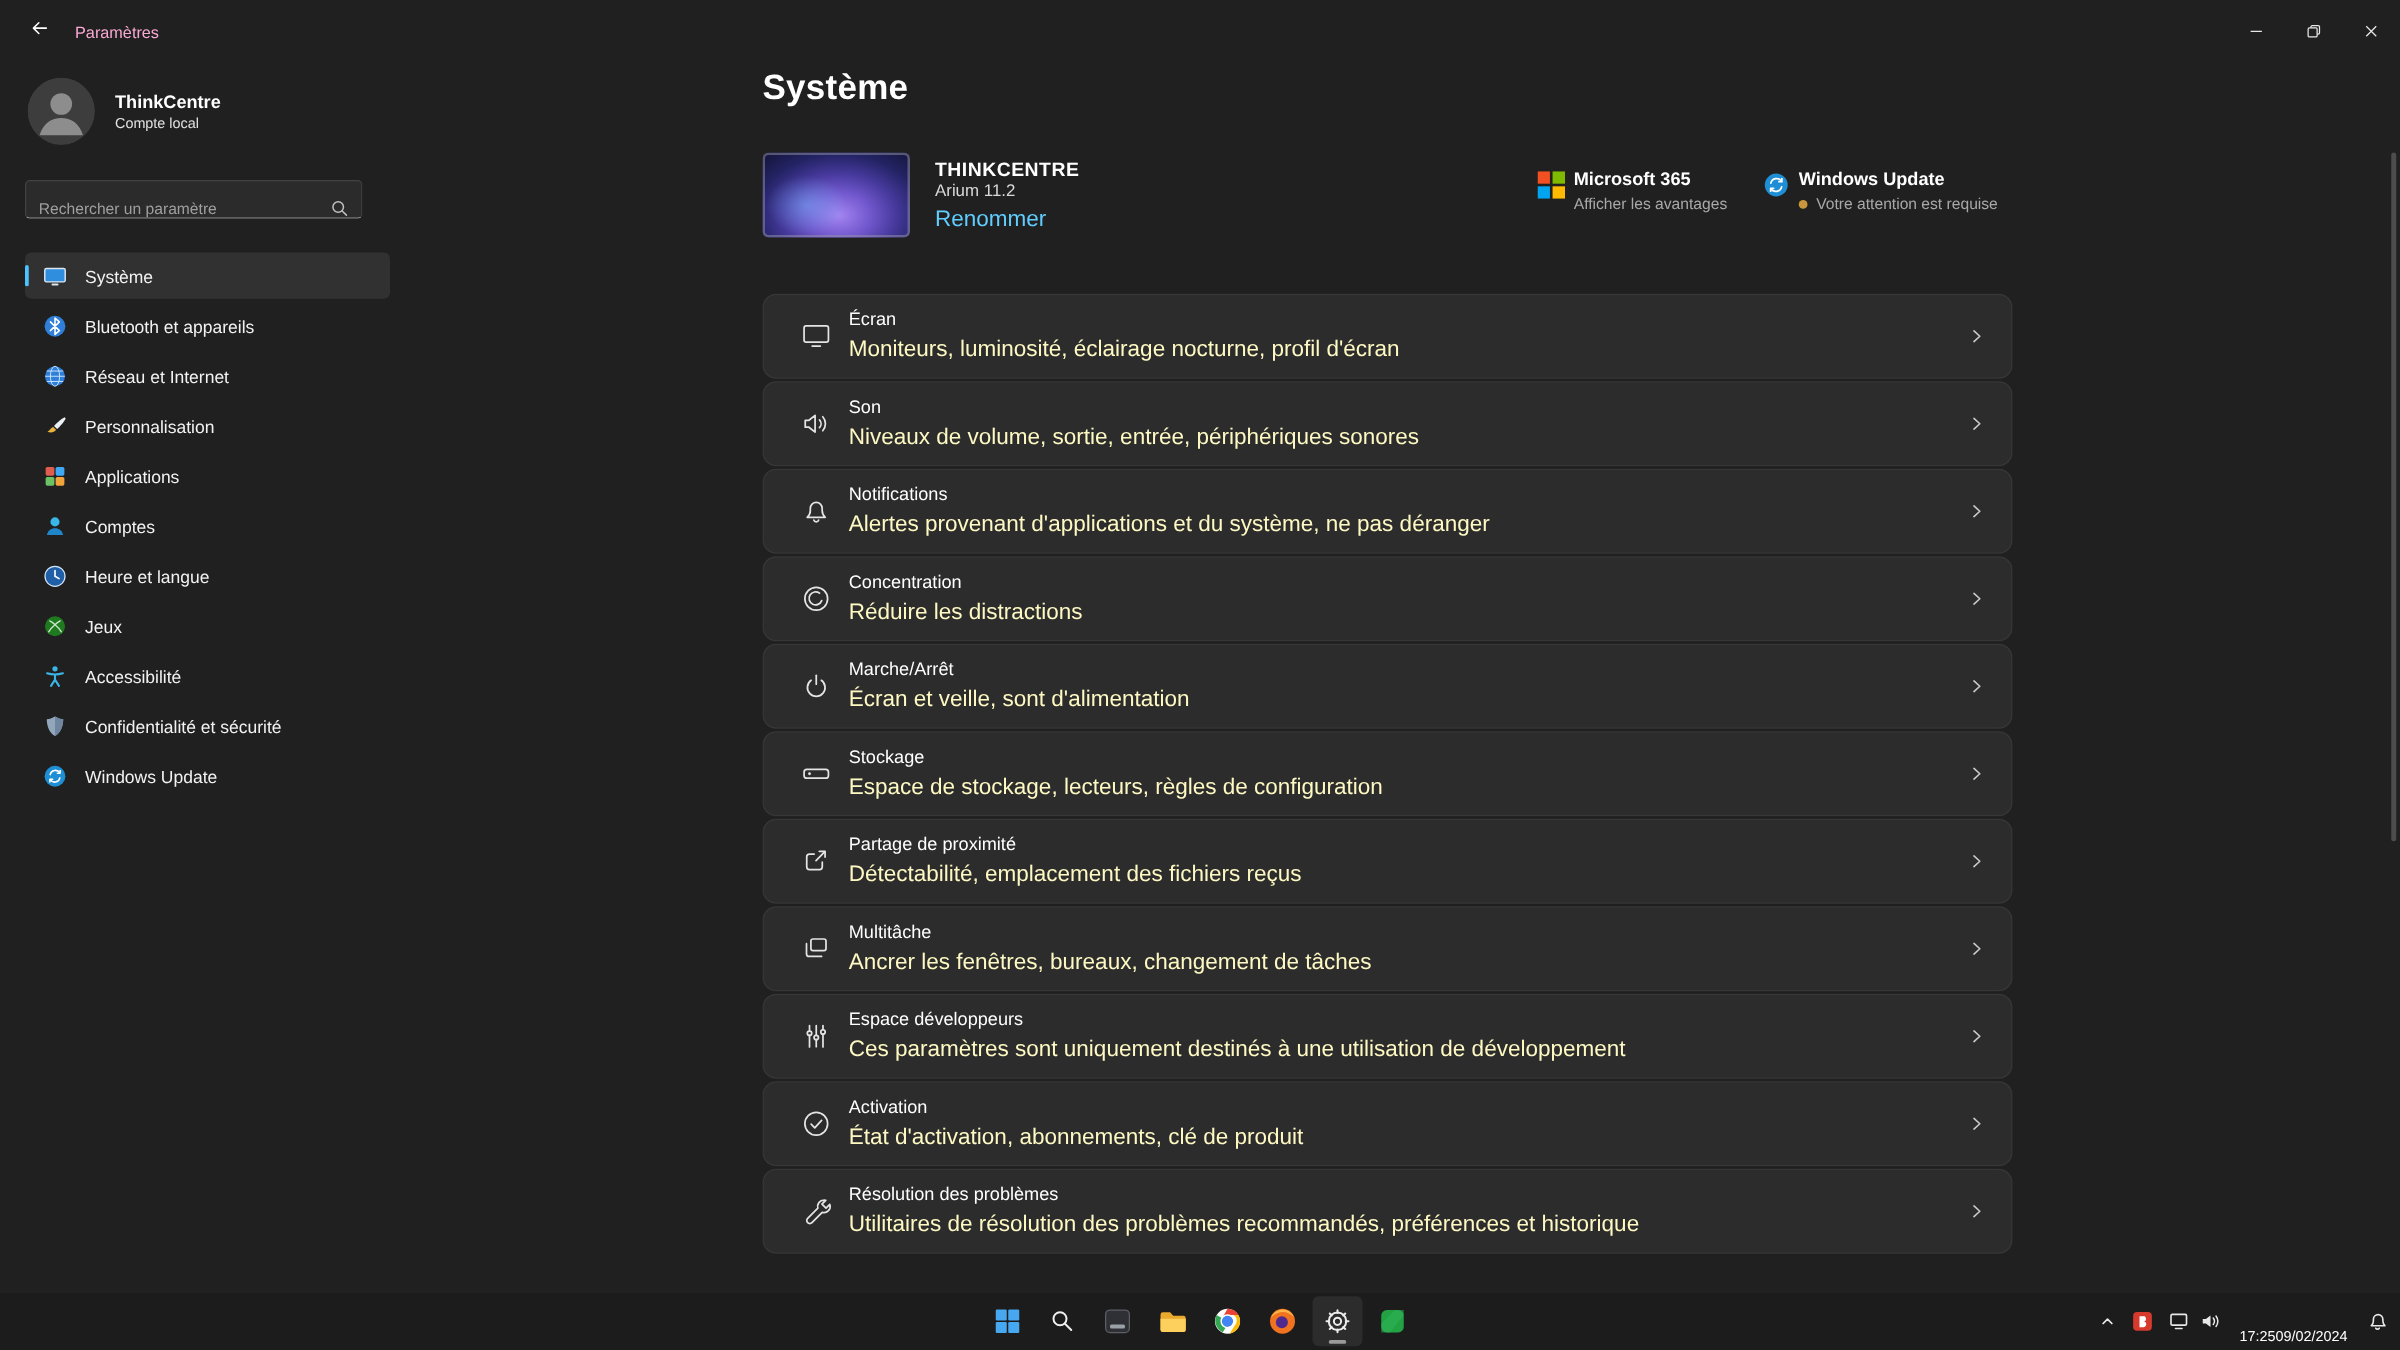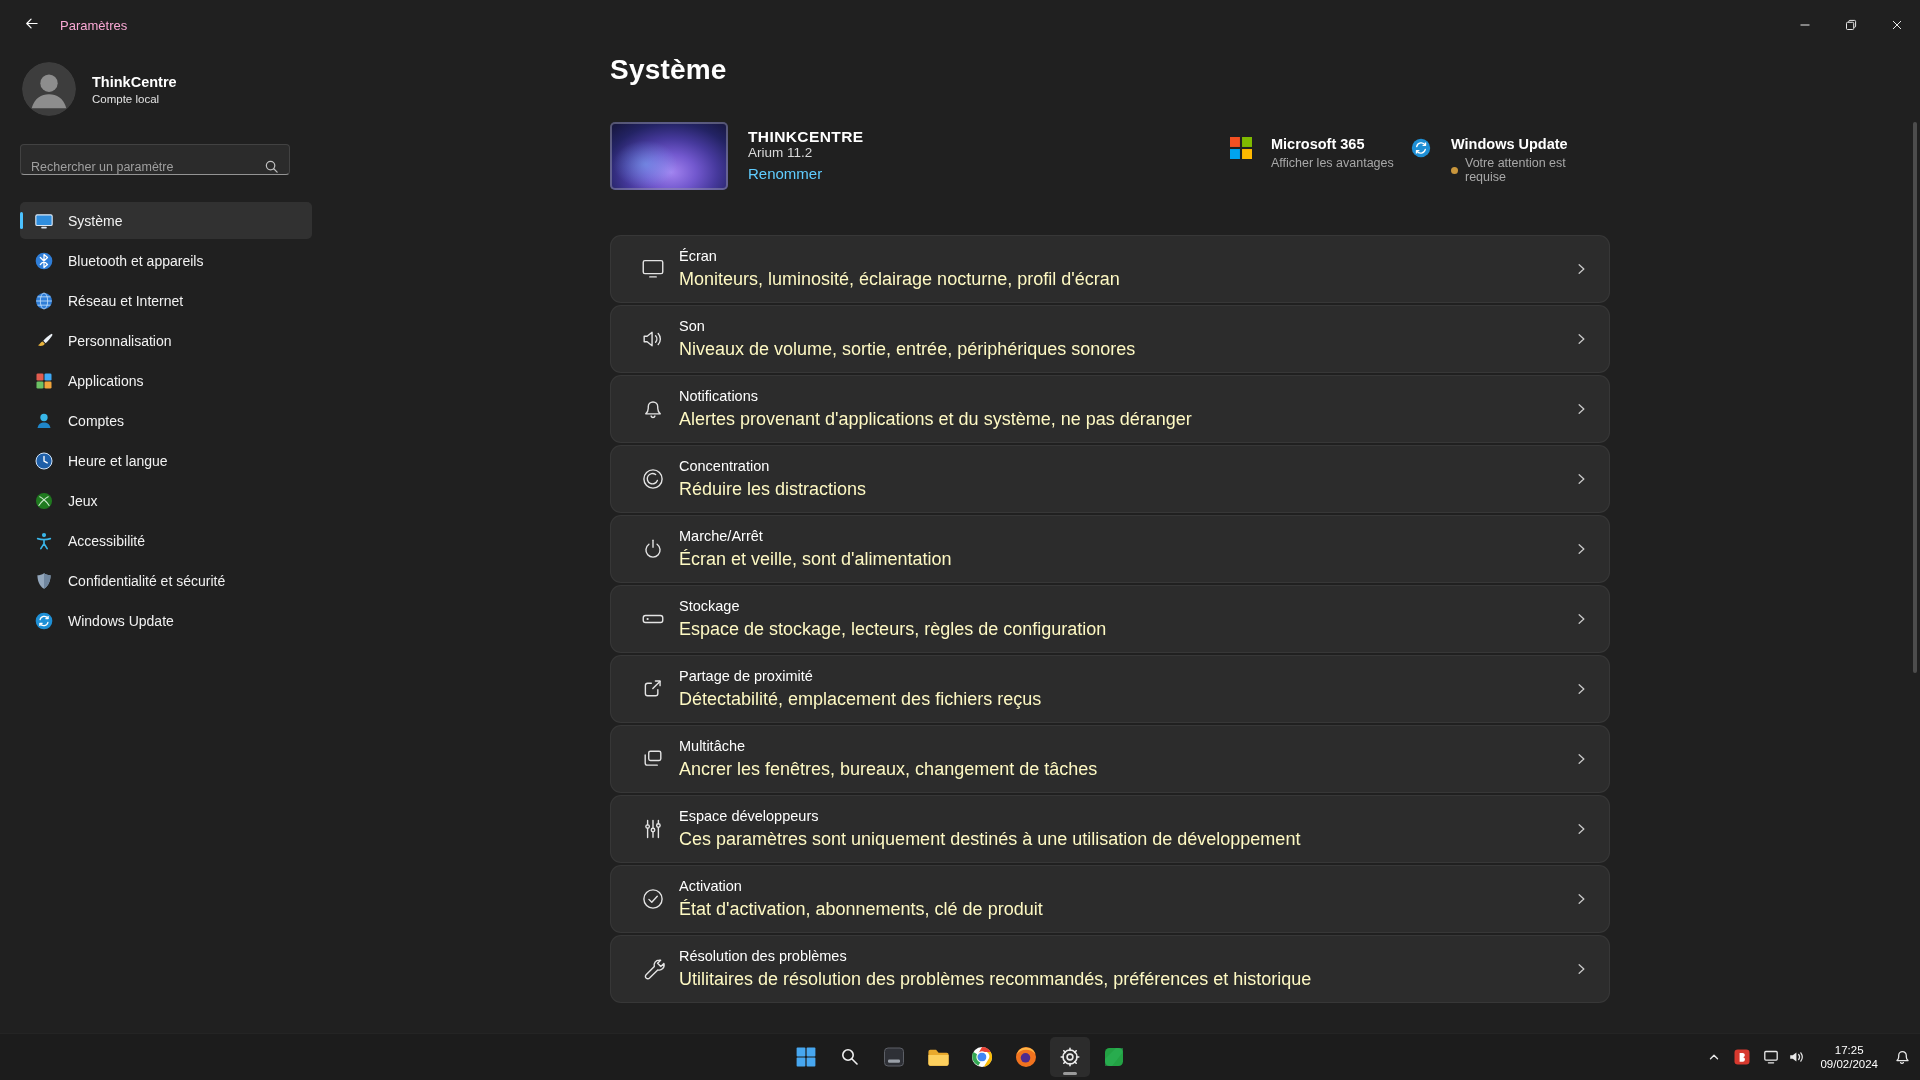--- a/index.html
+++ b/index.html
@@ -39,22 +39,22 @@
   .content{position:absolute;left:610px;top:50px;width:1000px;height:983px}
   .page-title{position:absolute;left:0;top:4px;font-size:28px;font-weight:700;letter-spacing:.2px}
   .device-row{position:absolute;left:0;top:72px;width:1000px;height:68px}
   .thumb{position:absolute;left:0;top:0;width:118px;height:68px;border-radius:5px;overflow:hidden;
     background:radial-gradient(95px 70px at 52% 74%, #a383f0 0%, #7258ce 26%, #46399c 48%, #232364 70%, #11112e 100%);
     box-shadow:inset 0 0 0 2px rgba(150,150,170,0.5)}
   .thumb::after{content:"";position:absolute;inset:0;background:radial-gradient(46px 34px at 30% 62%, rgba(120,190,255,.45), transparent 70%)}
   .dtext{position:absolute;left:138px;top:6px}
   .dname{font-size:15.5px;font-weight:700;letter-spacing:.4px;line-height:17px}
   .dmodel{font-size:13.5px;color:#d9d9d9;margin-top:0}
-  .drename{font-size:15px;color:#60cdff;margin-top:5px;display:inline-block}
-  .promo{position:absolute;top:14px;display:flex;gap:19px;align-items:flex-start}
+  .drename{font-size:18px;color:#60cdff;margin-top:5px;display:inline-block}
+  .promo{position:absolute;top:14px;display:flex;gap:7px;align-items:flex-start}
   .promo .picon{width:22px;height:22px;margin-top:1px;flex-shrink:0}
   .promo .picon svg{width:22px;height:22px;display:block}
   .ptitle{font-size:14.5px;font-weight:700;line-height:17px}
   .psub{font-size:12.5px;color:#a8a8a8;margin-top:3px;display:flex;align-items:center}
   .ms365{left:620px}
   .wupdate{left:800px}
   .attn-dot{display:inline-block;width:7px;height:7px;border-radius:50%;background:#c9963c;margin-right:7px;flex-shrink:0}
 
   .cards{position:absolute;left:0;top:185px;width:1000px}
   .card{height:68px;margin-bottom:2px;background:#2c2c2c;border:1px solid rgba(255,255,255,0.055);border-radius:11px;display:flex;align-items:center;padding:0 20px 0 28px;position:relative}
@@ -73,21 +73,21 @@
   
   .taskbar{position:absolute;left:0;bottom:0;width:1920px;height:47px;background:#1c1c1c;border-top:1px solid rgba(255,255,255,0.04)}
   .tb-center{position:absolute;left:50%;transform:translateX(-50%);top:3px;display:flex;gap:4px}
   .tb-btn{width:40px;height:40px;border-radius:5px;display:flex;align-items:center;justify-content:center;position:relative}
   .tb-btn svg{display:block}
   .tb-btn.active{background:rgba(255,255,255,0.07)}
   .tb-btn.active::after{content:"";position:absolute;bottom:2px;left:50%;transform:translateX(-50%);width:14px;height:3px;border-radius:2px;background:#9a9a9a}
   .tb-tray{position:absolute;right:4px;top:3px;height:40px;display:flex;align-items:center;gap:1px}
   .tray-btn{height:40px;border-radius:5px;display:flex;align-items:center;justify-content:center;padding:0 5px}
   .tray-btn svg{display:block}
-  .clock{display:flex;flex-direction:column;align-items:center;justify-content:center;font-size:11.5px;line-height:14px;padding:0 9px;height:40px;border-radius:5px}
+  .clock{display:flex;align-items:flex-end;justify-content:center;font-size:11.5px;line-height:14px;padding:0 9px;height:40px;border-radius:5px}
 </style>
 </head>
 <body>
 
 <div class="screen">
 
   <div class="titlebar">
     <button class="back-btn">
       <span>
         <svg width="15" height="15" viewBox="0 0 16 16">

